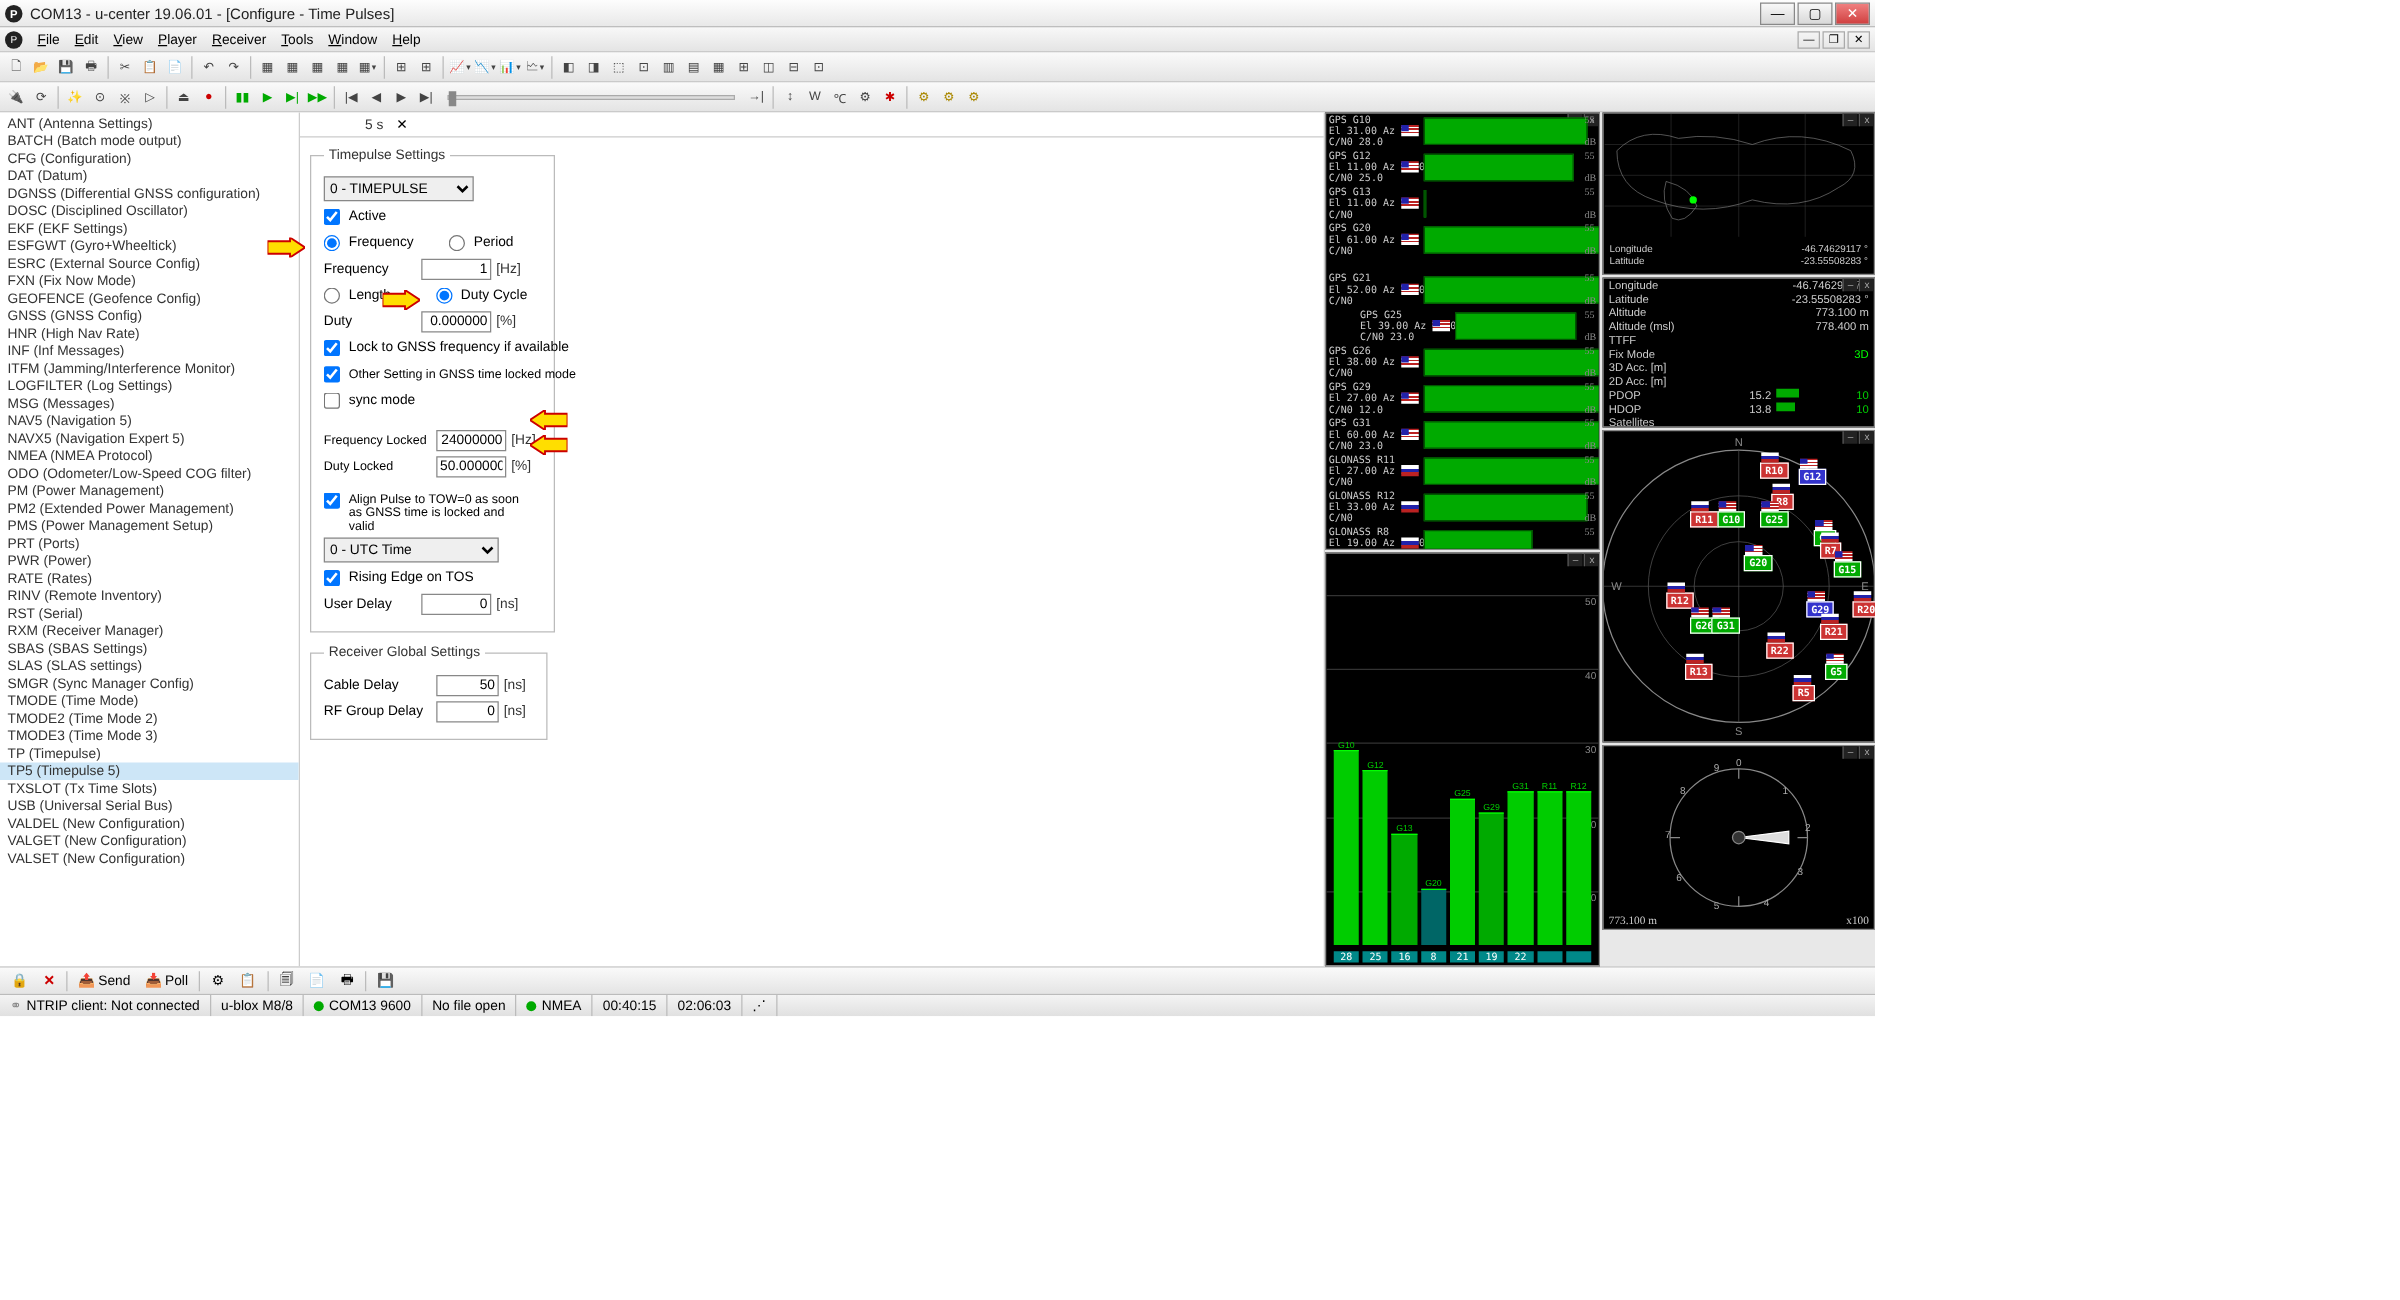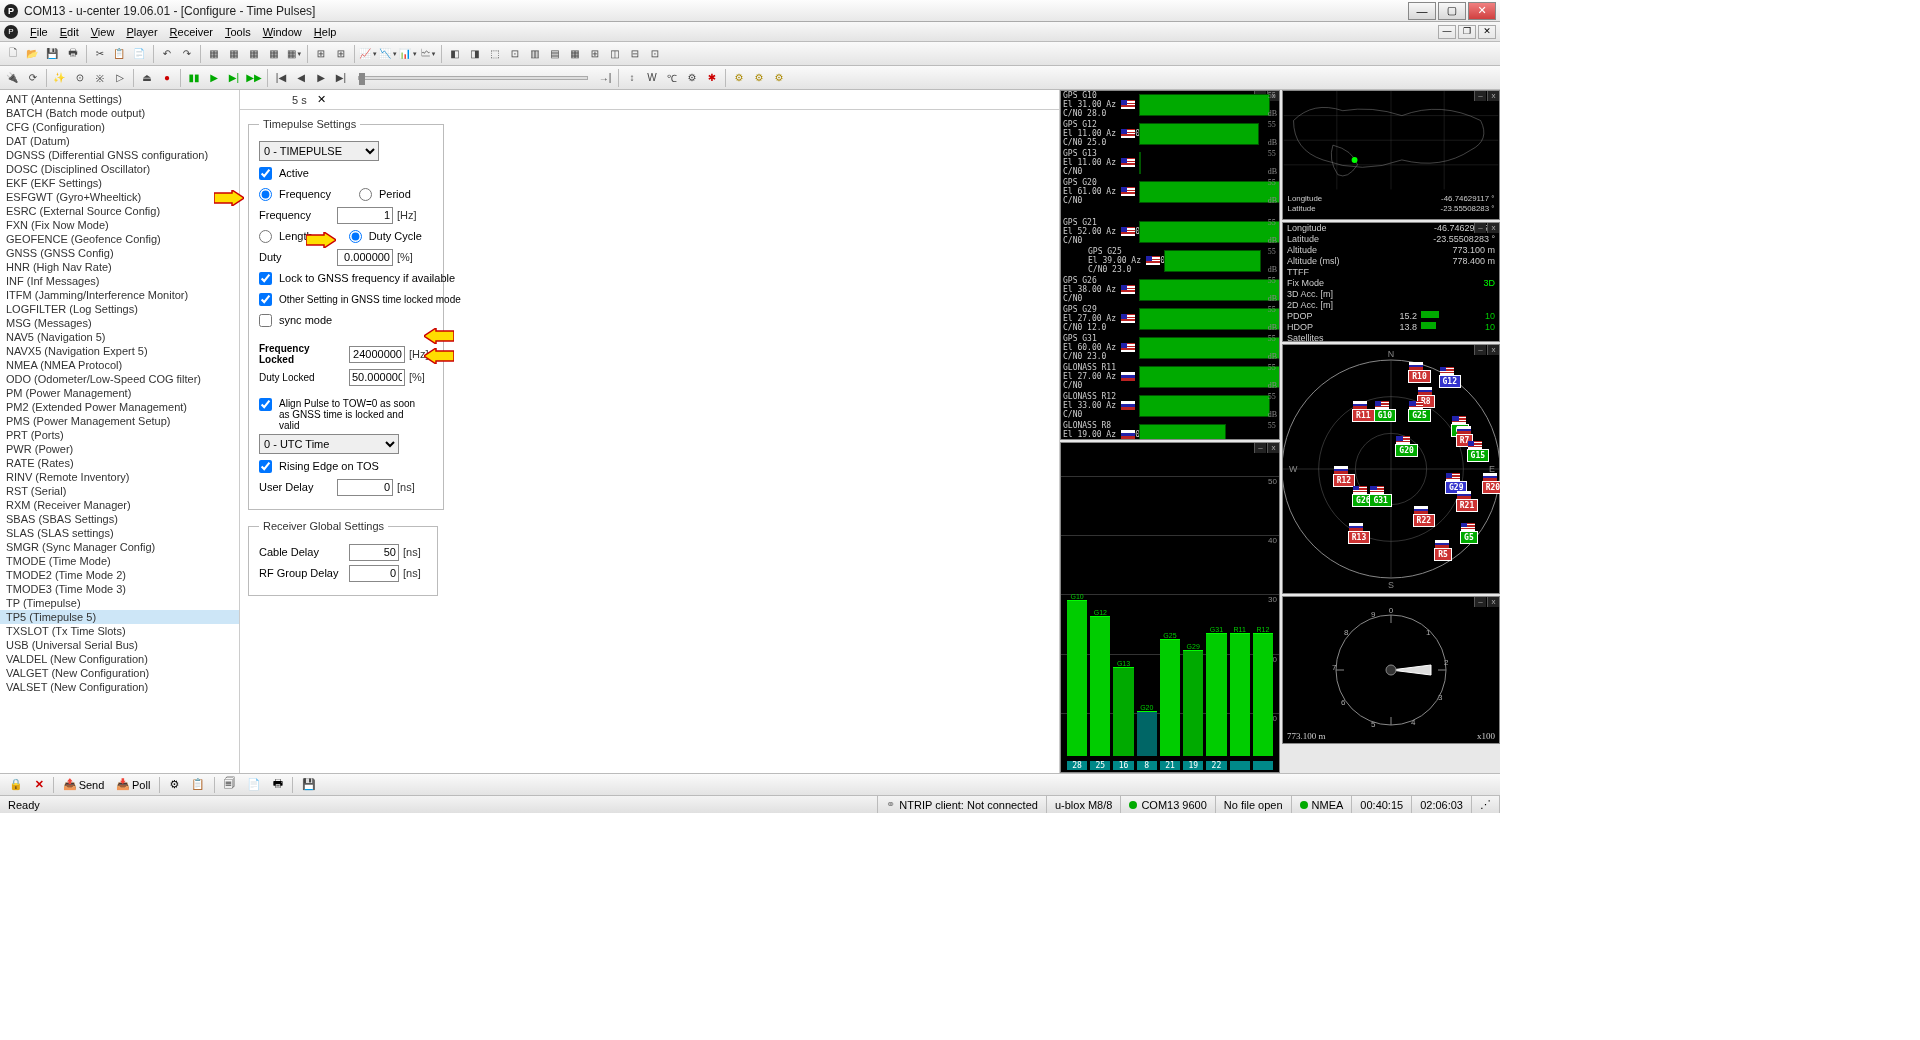--- a/index.html
+++ b/index.html
@@ -315,21 +315,21 @@
         <div class="row">
             <input type="checkbox" checked="" style="">
             <label style="font-size:10px;">Other Setting in GNSS time locked mode</label>
           </div>
         <div class="row">
             <input type="checkbox" style="">
             <label>sync mode</label>
           </div>
         <div style="height:8px"></div>
         <div class="row">
-          <span class="lbl" style="width:86px;font-size:10px;font-weight:bold;">Frequency Locked</span>
+          <span class="lbl" style="width:86px;font-size:10px;">Frequency Locked</span>
           <input type="text" style="width: 56px;" value="24000000">
           <span class="unit">[Hz]</span>
         </div>
         <div class="row">
           <span class="lbl" style="width:86px;font-size:10px;">Duty Locked</span>
           <input type="text" style="width: 56px;" value="50.000000">
           <span class="unit">[%]</span>
         </div>
         <div style="height:6px"></div>
         <div class="row" style="align-items:flex-start;">
@@ -712,21 +712,20 @@
   <div class="ab">📋</div>
   <div class="sep"></div>
   <div class="ab">🗐</div>
   <div class="ab">📄</div>
   <div class="ab">🖶</div>
   <div class="sep"></div>
   <div class="ab">💾</div>
 </div>
 
 <div class="statusbar">
-  <div class="cell grow">Ready</div>
   <div class="cell">
       <span style="color:#888;">⚭</span> 
       <span>NTRIP client: Not connected</span>
     </div>
   <div class="cell">u-blox M8/8</div>
   <div class="cell">
       <span class="dot" style="background:#0a0;"></span>
       <span>COM13 9600</span>
     </div>
   <div class="cell">No file open</div>

